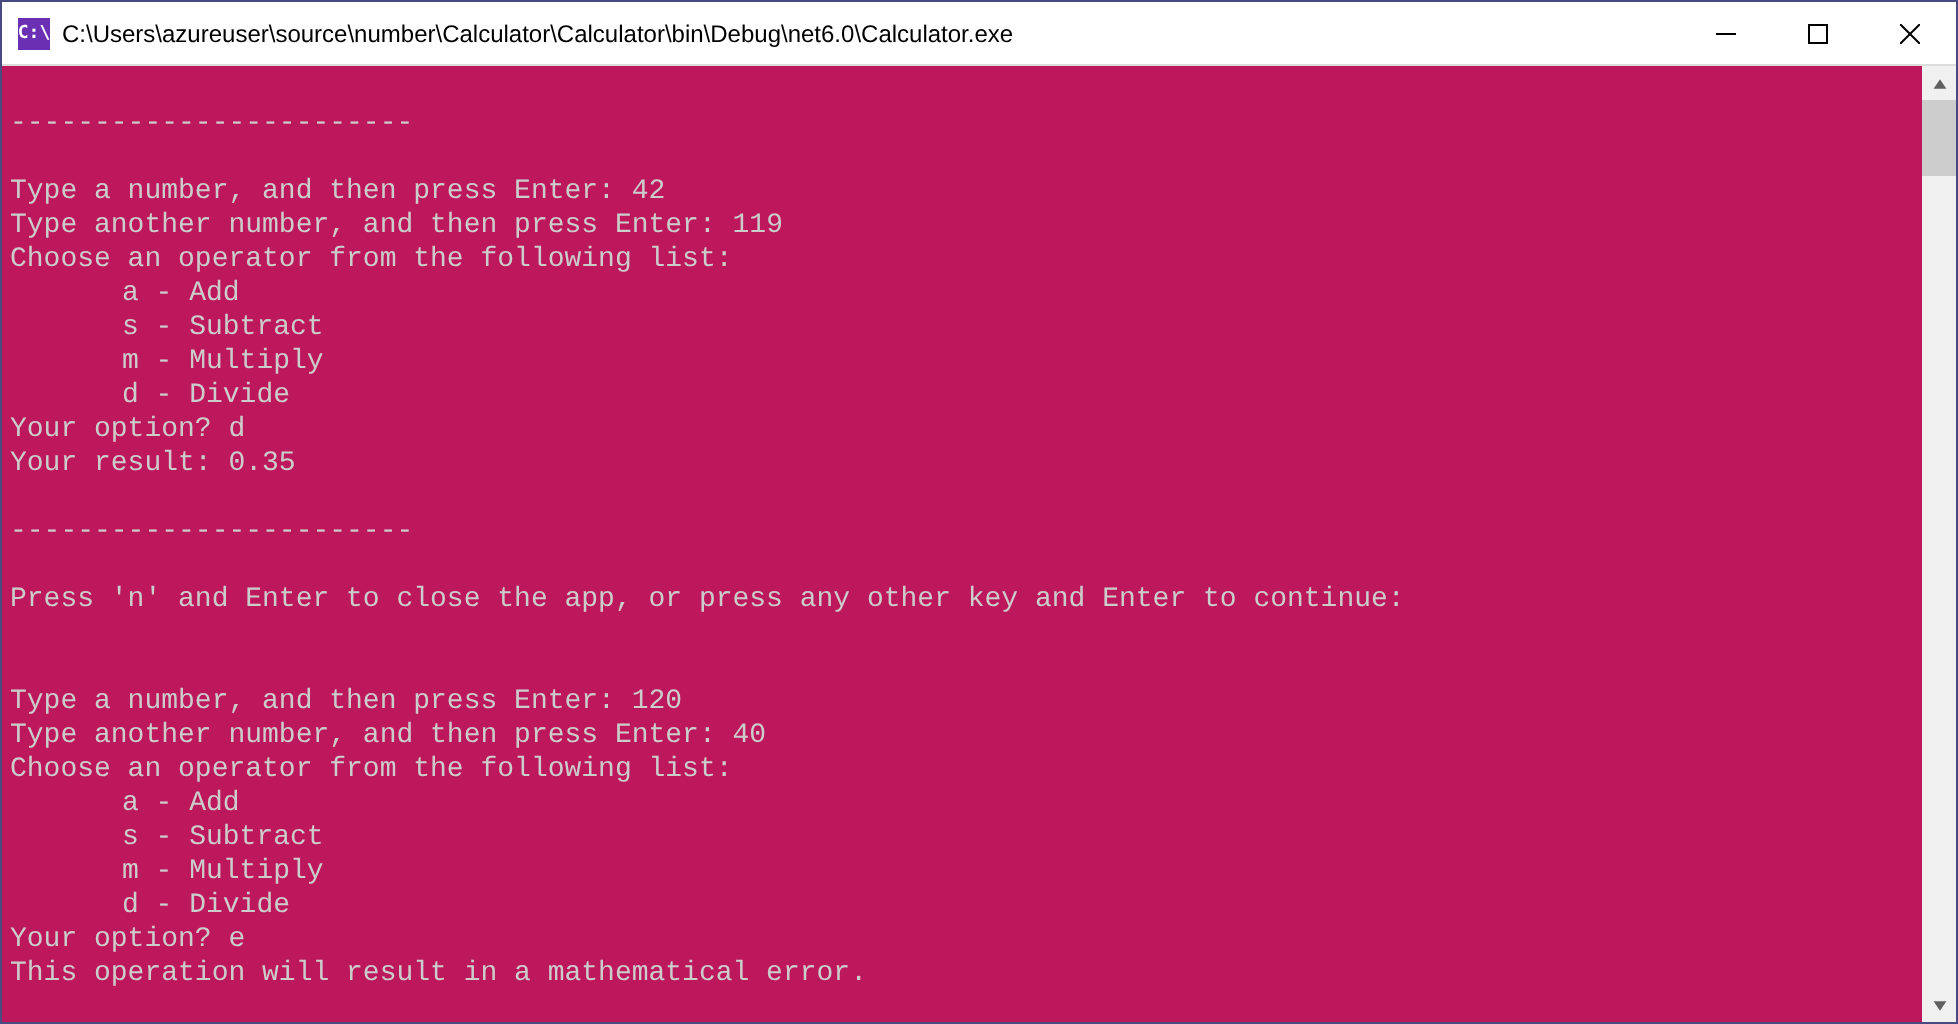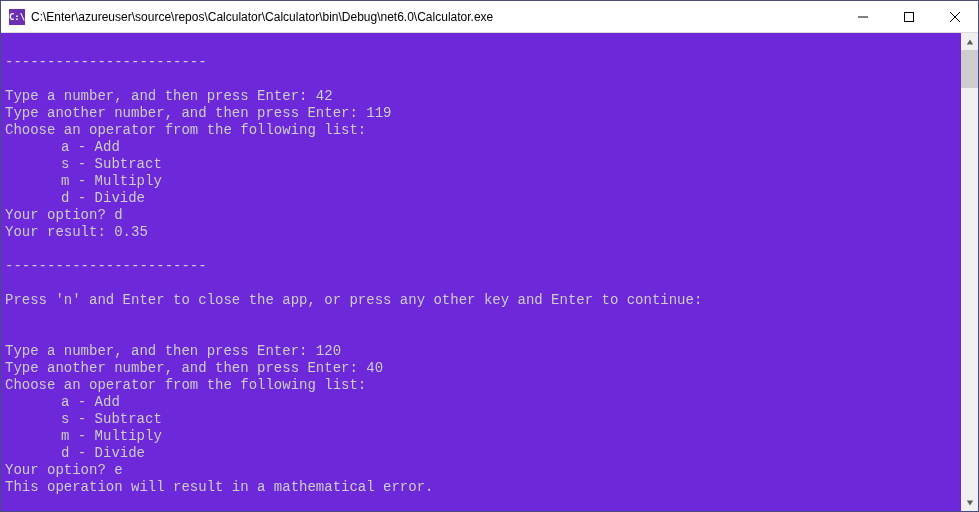--- a/index.html
+++ b/index.html
@@ -3,36 +3,36 @@
   <meta charset="utf-8">
   <style>
     * { margin: 0; padding: 0; box-sizing: border-box; }
     body { font-family: "Segoe UI", Tahoma, sans-serif; background: #fff; width: 979px; height: 512px; overflow: hidden; display: flex; flex-direction: column; border: 1px solid #4a4a82; }
     .titlebar { height: 32px; background: #fff; display: flex; align-items: center; border-bottom: 1px solid #ddd; }
     .app-icon { width: 16px; height: 16px; margin: 0 6px 0 8px; background: #6b2fb3; display: flex; align-items: center; justify-content: center; color: #fff; font-size: 9px; font-weight: bold; font-family: Consolas, monospace; }
     .title-text { font-size: 12px; color: #000; flex: 1; white-space: nowrap; overflow: hidden; }
     .win-controls { display: flex; height: 100%; }
     .win-btn { width: 46px; height: 100%; display: flex; align-items: center; justify-content: center; cursor: pointer; }
     .win-btn svg { width: 10px; height: 10px; }
-    .console-wrap { flex: 1; display: flex; background: #6d28d9; overflow: hidden; }
+    .console-wrap { flex: 1; display: flex; background: #be185d; overflow: hidden; }
     .console { flex: 1; padding: 4px 0 4px 4px; font-family: Consolas, "Courier New", monospace; font-size: 14px; line-height: 17px; color: #cccccc; white-space: pre; overflow: hidden; }
     .indent { margin-left: 56px; display: inline-block; }
     .scrollbar { width: 17px; background: #f0f0f0; position: relative; }
     .scroll-arrow { width: 17px; height: 17px; display: flex; align-items: center; justify-content: center; position: absolute; cursor: pointer; }
     .scroll-arrow.up { top: 0; }
     .scroll-arrow.down { bottom: 0; }
     .scroll-arrow svg { width: 8px; height: 8px; fill: #606060; }
     .scroll-thumb { position: absolute; left: 0; width: 17px; top: 17px; height: 38px; background: #cdcdcd; cursor: pointer; }
   </style>
 </head>
 <body>
 
 <div class="titlebar">
   <div class="app-icon">C:\</div>
-  <div class="title-text">C:\Enter\azureuser\source\repos\Calculator\Calculator\bin\Debug\net6.0\Calculator.exe</div>
+  <div class="title-text">C:\Users\azureuser\source\number\Calculator\Calculator\bin\Debug\net6.0\Calculator.exe</div>
   <div class="win-controls">
     <div class="win-btn">
       <svg viewBox="0 0 10 10">
           <line x1="0" y1="5" x2="10" y2="5" stroke="currentColor" stroke-width="1"></line>
         </svg>
     </div>
     <div class="win-btn">
       <svg viewBox="0 0 10 10">
           <rect x="0.5" y="0.5" width="9" height="9" fill="none" stroke="currentColor" stroke-width="1"></rect>
         </svg>

